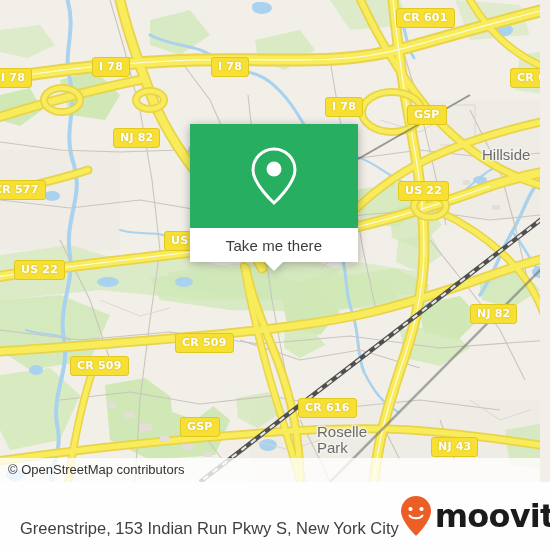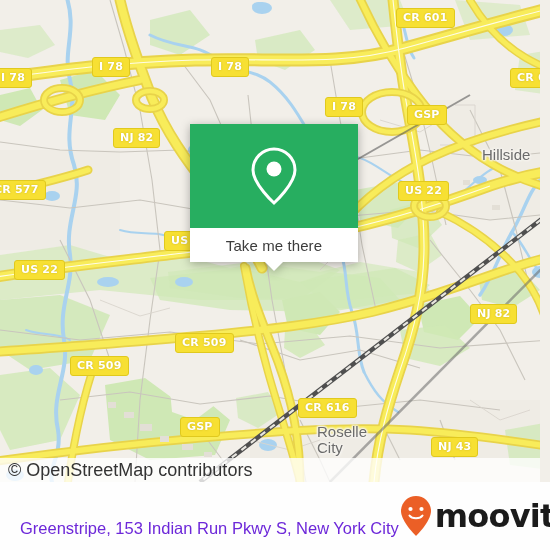--- a/index.html
+++ b/index.html
@@ -68,21 +68,21 @@
   
   #attribution {
     position: absolute;
     left: 0;
     bottom: 0;
     width: 550px;
     height: 24px;
     background: rgba(255,255,255,0.78);
     color: #333333;
     font-family: "Liberation Sans", sans-serif;
-    font-size: 18px;
+    font-size: 13px;
     line-height: 24px;
     padding-left: 8px;
     box-sizing: border-box;
     z-index: 8;
   }
 
   
   #popup {
     position: absolute;
     left: 190px;
@@ -132,21 +132,21 @@
     height: 68px;
     background: rgba(255,255,255,0.93);
     display: flex;
     align-items: center;
     z-index: 30;
     overflow: hidden;
   }
   #footer-title {
     flex: 1 1 auto;
     padding-left: 20px;
-    color: #6d28d9;
+    color: #404040;
     font-family: "Liberation Sans", sans-serif;
     font-size: 16.5px;
     white-space: nowrap;
     margin-top: 24px;
   }
   #brand {
     display: flex;
     align-items: center;
     padding-right: 12px;
     gap: 2px;
@@ -359,21 +359,21 @@
     <div class="shield" style="left:470px;top:304px;">NJ 82</div>
     <div class="shield" style="left:175px;top:333px;">CR 509</div>
     <div class="shield" style="left:70px;top:356px;">CR 509</div>
     <div class="shield" style="left:298px;top:366px;margin-top:32px;">CR 616</div>
     <div class="shield" style="left:180px;top:417px;">GSP</div>
     <div class="shield" style="left:431px;top:437px;">NJ 43</div>
 
     <div class="place" style="left:482px;top:147px;">Hillside</div>
     <div class="place" style="left:297px;top:424px;margin-left:20px;">
       <div>Roselle</div>
-      <div>City</div>
+      <div>Park</div>
     </div>
 
     <div id="attribution">© OpenStreetMap contributors</div>
   </div>
 
   <div id="popup">
     <div id="popup-head">
       <svg width="54" height="62" viewBox="0 0 54 62">
         <path d="M27 4 C15.4 4 6 13.4 6 25 C6 39 27 58 27 58 C27 58 48 39 48 25 C48 13.4 38.6 4 27 4 Z" fill="none" stroke="#ffffff" stroke-width="3"></path>
         <circle cx="27" cy="24" r="7.5" fill="#ffffff"></circle>

